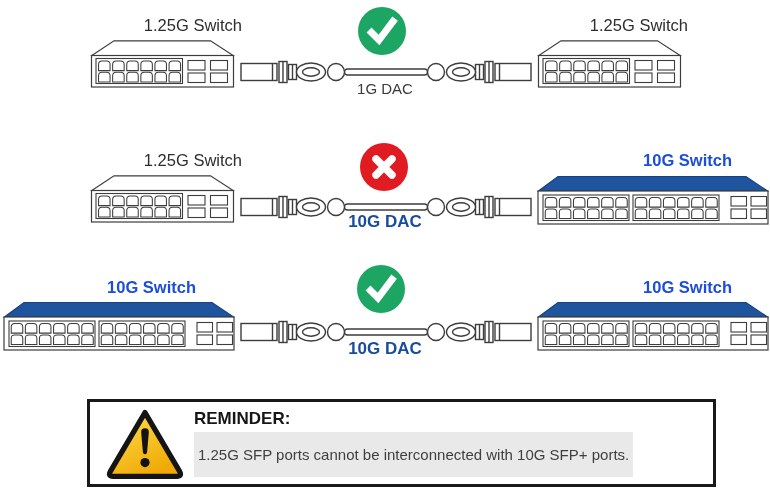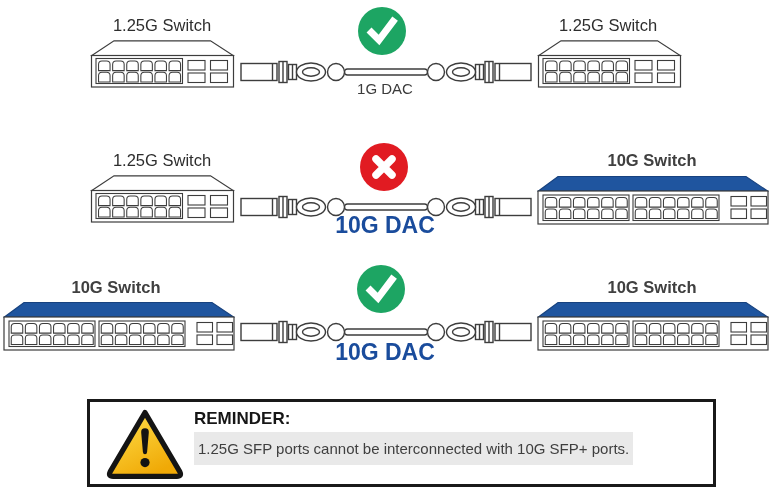--- a/index.html
+++ b/index.html
@@ -2,44 +2,44 @@
 <html><head>
 <meta charset="utf-8">
 <style>
   html,body{margin:0;padding:0;background:#fff;}
   .stage{
     position:relative;width:770px;height:497px;background:#ffffff;
     font-family:"Liberation Sans", sans-serif;overflow:hidden;
   }
   .abs{position:absolute;}
   .sw-label{
-    position:absolute;width:160px;text-align:center;
+    position:absolute;width:160px;text-align:right;
     font-size:16.5px;color:#2d2d2d;white-space:nowrap;
   }
-  .sw-label.blue{color:#404040;font-weight:bold;}
+  .sw-label.blue{color:#1d4ed8;font-weight:bold;}
   .dac-label{
     position:absolute;width:130px;text-align:center;
     font-size:15px;color:#3b3b3b;white-space:nowrap;
   }
-  .dac-label.blue{color:#1a4c9c;font-weight:bold;font-size:23px;}
+  .dac-label.blue{color:#1a4c9c;font-weight:bold;font-size:17px;}
   .status{
     position:absolute;width:48px;height:48px;border-radius:50%;
     display:flex;align-items:center;justify-content:center;
   }
   .status.ok{background:#1da563;}
   .status.err{background:#e11b22;}
   .reminder{
     position:absolute;left:87px;top:399px;width:629px;height:88px;
     border:3px solid #191919;background:#fff;box-sizing:border-box;
   }
   .reminder-text{position:absolute;left:104px;top:7px;display:flex;flex-direction:column;align-items:flex-start;}
   .reminder-title{font-size:17px;font-weight:bold;color:#161616;margin-bottom:3px;}
   .reminder-line{
     font-size:15px;color:#3f3f3f;background:#e9e9e9;
-    padding:8px 4px;margin-bottom:2px;white-space:nowrap;
+    padding:14px 4px;margin-bottom:2px;white-space:nowrap;
   }
   svg{display:block;}
 </style>
 </head>
 <body>
 
 <svg width="0" height="0" style="position:absolute" aria-hidden="true">
   <defs>
     <linearGradient id="warn-grad" x1="0" y1="0" x2="0.55" y2="1">
       <stop offset="0" stop-color="#ffe14d"></stop>

